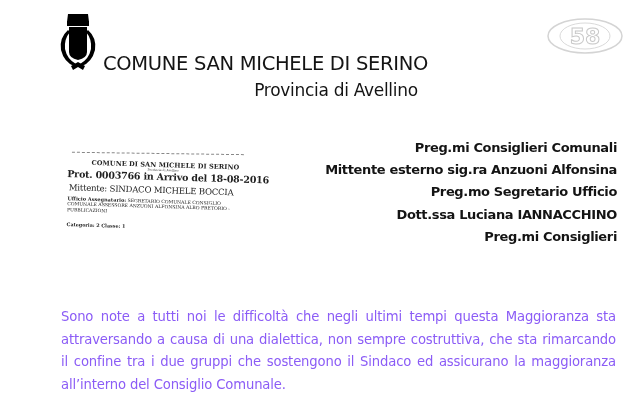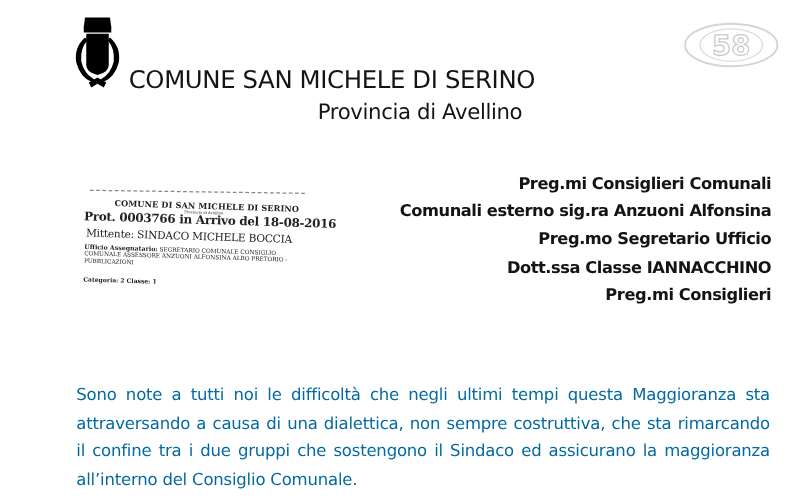--- a/index.html
+++ b/index.html
@@ -41,21 +41,21 @@
     .stamp-org { position: absolute; left: 28px; top: 8px; font-size: 6.5px; font-weight: bold; letter-spacing: 0.1px; }
     .stamp-prov { position: absolute; left: 84px; top: 15px; font-size: 3px; }
     .stamp-prot { position: absolute; left: 4px; top: 18px; font-size: 9.5px; font-weight: bold; letter-spacing: -0.2px; white-space: nowrap; }
     .stamp-sender { position: absolute; left: 6px; top: 32px; font-size: 8.5px; white-space: nowrap; letter-spacing: -0.2px; }
     .stamp-office { position: absolute; left: 5px; top: 46px; font-size: 4.6px; line-height: 5.4px; width: 175px; }
     .stamp-office b { font-size: 5px; }
     .stamp-cat { position: absolute; left: 5px; top: 71px; font-size: 4.8px; font-weight: bold; }
     .body-text {
       position: absolute; left: 61px; top: 306px; width: 555px;
       font-size: 13.2px; line-height: 22.5px; text-align: justify;
-      color: #0369a1; letter-spacing: -0.15px;
+      color: #8b5cf6; letter-spacing: -0.15px;
     }
     .body-text p { margin: 0; }
   </style>
 </head>
 <body>
 
 <div class="crest">
   <svg width="44" height="62" viewBox="0 0 44 62">
 
     <path d="M12 4 L32 4 L33 12 L11 12 Z" fill="#000"></path>
@@ -93,21 +93,21 @@
   </div>
   <div class="stamp-office">
     <b>Ufficio Assegnatario:</b>
     <span>SEGRETARIO COMUNALE  CONSIGLIO COMUNALE  ASSESSORE ANZUONI ALFONSINA  ALBO PRETORIO - PUBBLICAZIONI</span>
   </div>
   <div class="stamp-cat">Categoria: 2  Classe: 1</div>
 </div>
 
 <div class="recipients">
   <div>Preg.mi Consiglieri Comunali</div>
-  <div>Comunali esterno sig.ra Anzuoni Alfonsina</div>
+  <div>Mittente esterno sig.ra Anzuoni Alfonsina</div>
   <div>Preg.mo Segretario Ufficio</div>
-  <div>Dott.ssa Classe IANNACCHINO</div>
+  <div>Dott.ssa Luciana IANNACCHINO</div>
   <div>Preg.mi Consiglieri</div>
 </div>
 
 <div class="body-text">
   <p>Sono note a tutti noi le difficoltà che negli ultimi tempi  questa Maggioranza  sta attraversando a causa di una dialettica, non sempre costruttiva, che sta rimarcando il confine tra i due gruppi  che sostengono il Sindaco ed assicurano la maggioranza all’interno del Consiglio Comunale.</p>
 </div>
 
 </body></html>

